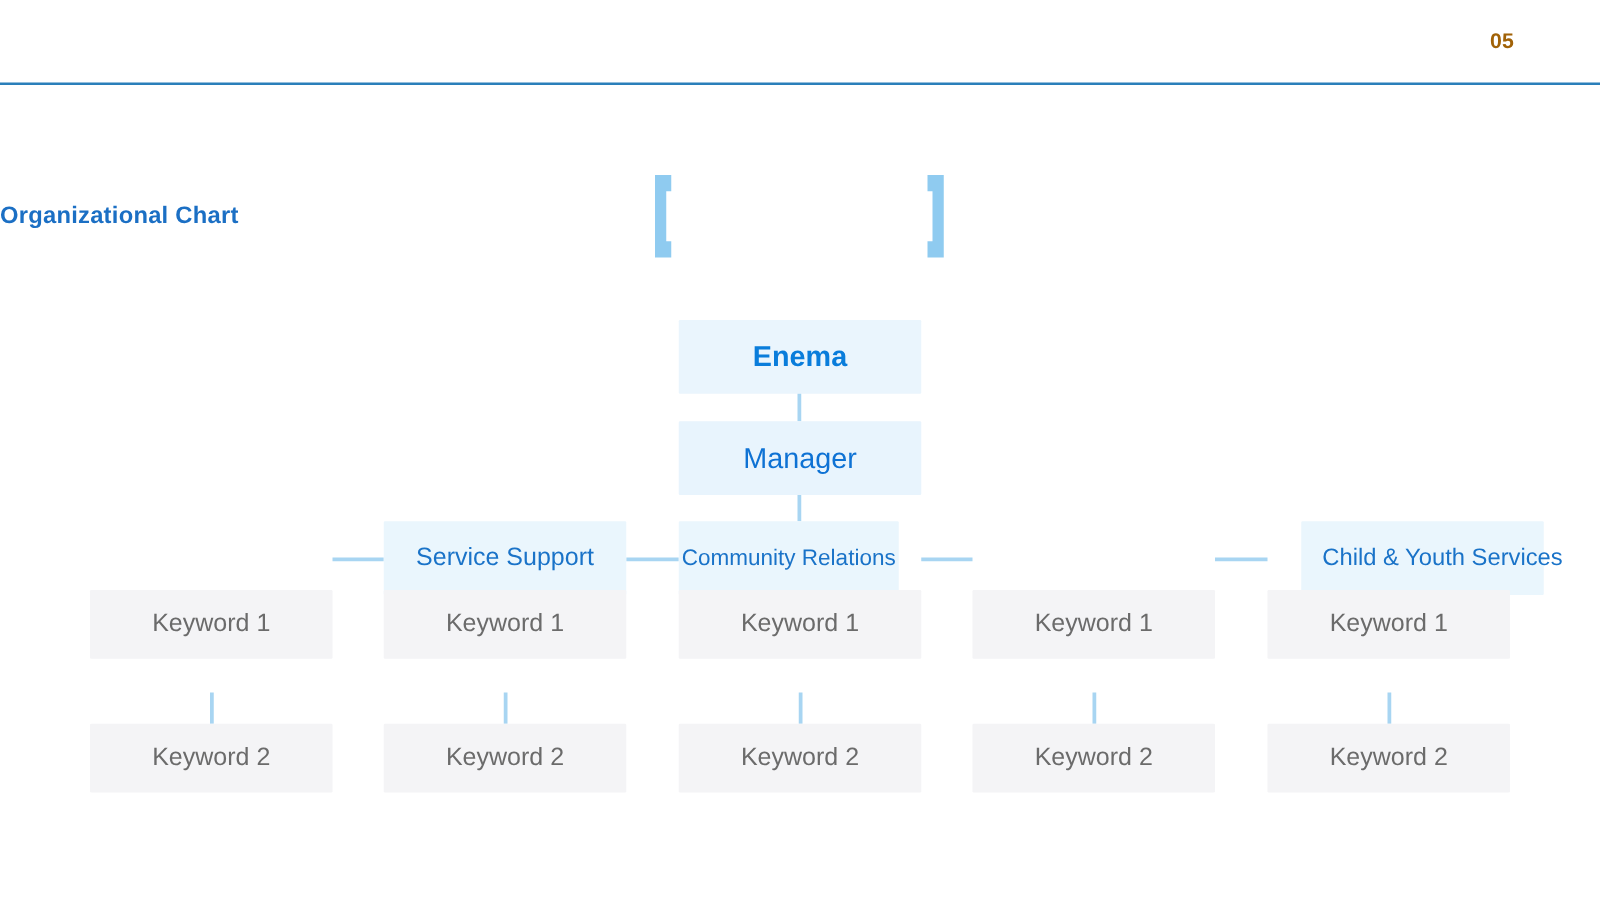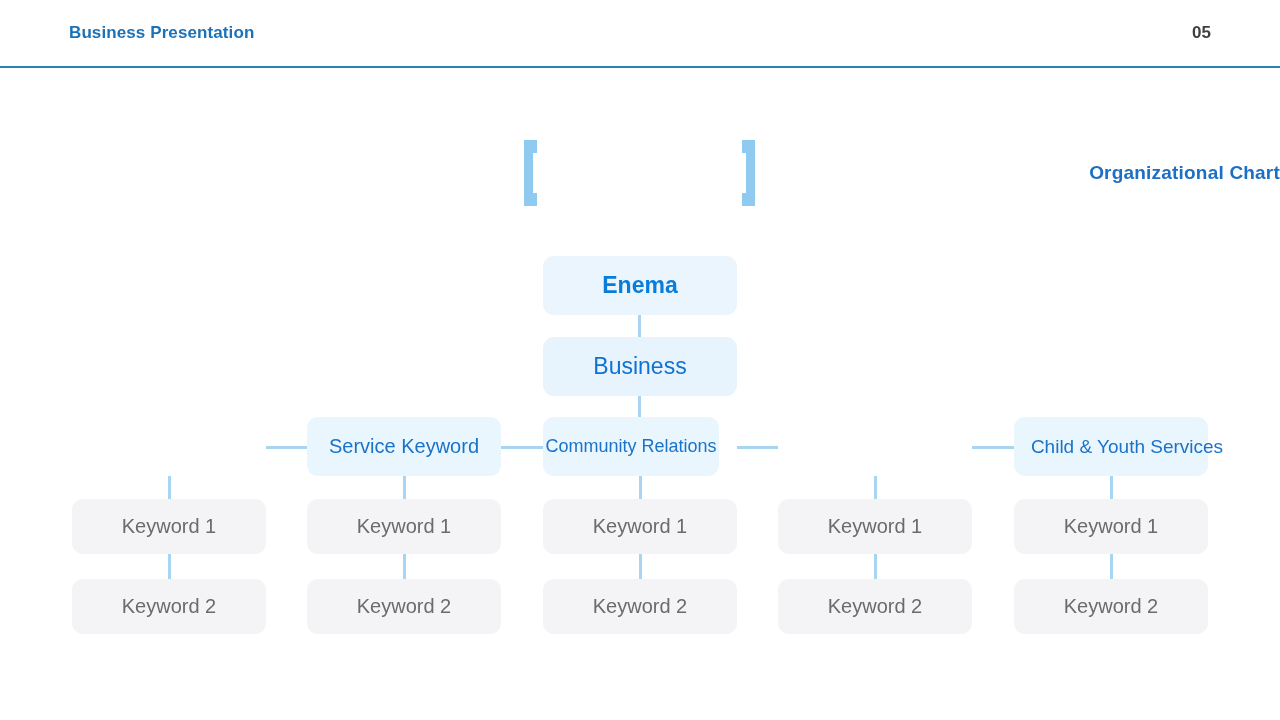--- a/index.html
+++ b/index.html
@@ -33,21 +33,21 @@
     color: #1b72b8;
     letter-spacing: 0.1px;
     white-space: nowrap;
   }
   .header-page {
     position: absolute;
     right: 69px;
     top: 23px;
     font-size: 17px;
     font-weight: bold;
-    color: #404040;
+    color: #a16207;
     white-space: nowrap;
   }
   .header-rule {
     position: absolute;
     left: 0;
     top: 66px;
     width: 1280px;
     height: 2px;
     background: #2a7fba;
   }
@@ -80,21 +80,21 @@
   .bracket-right { left: 742px; }
   .bracket-right::after { left: -5px; }
 
   .chart-title {
     position: absolute;
     left: 0;
     top: 0;
     width: 1280px;
     height: 66px;
     line-height: 66px;
-    text-align: right;
+    text-align: left;
     font-size: 19px;
     font-weight: bold;
     color: #1b6fc4;
     letter-spacing: 0.2px;
   }
 
   
   .org {
     position: absolute;
     left: 0;
@@ -102,21 +102,21 @@
     width: 1280px;
     height: 720px;
   }
 
   .node {
     position: absolute;
     box-sizing: border-box;
     display: flex;
     align-items: center;
     justify-content: center;
-    border-radius: 11px;
+    border-radius: 1px;
     white-space: nowrap;
   }
 
   
   .node-root {
     left: 543px;
     top: 256px;
     width: 194px;
     height: 59px;
     background: #eaf5fd;
@@ -145,80 +145,79 @@
   }
 
   
   .node-kw {
     height: 55px;
     background: #f4f4f6;
     color: #6b6b6b;
     font-size: 20px;
     font-weight: normal;
   }
-  .kw-row1 { top: 499px; }
+  .kw-row1 { top: 472px; }
   .kw-row2 { top: 579px; }
 
   
   .conn-v {
     position: absolute;
     width: 3px;
     background: #a8d5f2;
   }
   .conn-h {
     position: absolute;
     height: 3px;
     background: #a8d5f2;
   }
 </style>
 </head>
 <body>
 
 <div class="header">
-  <div class="header-title">Business Presentation</div>
   <div class="header-page">05</div>
   <div class="header-rule"></div>
 </div>
 
 <div class="chart-title-wrap">
   <div class="bracket bracket-left"></div>
   <div class="bracket bracket-right"></div>
   <div class="chart-title">Organizational Chart</div>
 </div>
 
 <div class="org" id="org-canvas">
 
   <div class="node node-root">Enema</div>
 
   <div class="conn-v" style="left:638px; top:315px; height:22px;"></div>
 
-  <div class="node node-sub">Business</div>
+  <div class="node node-sub">Manager</div>
 
   <div class="conn-v" style="left:638px; top:396px; height:21px;"></div>
 
 <div class="conn-h" style="left: 266px; top: 445.5px; width: 41px;"></div>
     <div class="conn-v" style="left: 167.5px; top: 476px; height: 23px;"></div>
     <div class="node node-kw kw-row1" style="left: 72px; width: 194px;">Keyword 1</div>
     <div class="conn-v" style="left: 167.5px; top: 554px; height: 25px;"></div>
     <div class="node node-kw kw-row2" style="left: 72px; width: 194px;">Keyword 2</div>
     <div class="conn-h" style="left: 501px; top: 445.5px; width: 42px;"></div>
-    <div class="node node-dept" style="left: 307px; width: 194px; font-size: 20px;">Service Keyword</div>
+    <div class="node node-dept" style="left: 307px; width: 194px; font-size: 20px;">Service Support</div>
     <div class="conn-v" style="left: 402.5px; top: 476px; height: 23px;"></div>
     <div class="node node-kw kw-row1" style="left: 307px; width: 194px;">Keyword 1</div>
     <div class="conn-v" style="left: 402.5px; top: 554px; height: 25px;"></div>
     <div class="node node-kw kw-row2" style="left: 307px; width: 194px;">Keyword 2</div>
     <div class="conn-h" style="left: 737px; top: 445.5px; width: 41px;"></div>
     <div class="node node-dept" style="left: 543px; width: 176px; font-size: 18px;">Community Relations</div>
     <div class="conn-v" style="left: 638.5px; top: 476px; height: 23px;"></div>
     <div class="node node-kw kw-row1" style="left: 543px; width: 194px;">Keyword 1</div>
     <div class="conn-v" style="left: 638.5px; top: 554px; height: 25px;"></div>
     <div class="node node-kw kw-row2" style="left: 543px; width: 194px;">Keyword 2</div>
     <div class="conn-h" style="left: 972px; top: 445.5px; width: 42px;"></div>
     <div class="conn-v" style="left: 873.5px; top: 476px; height: 23px;"></div>
     <div class="node node-kw kw-row1" style="left: 778px; width: 194px;">Keyword 1</div>
     <div class="conn-v" style="left: 873.5px; top: 554px; height: 25px;"></div>
     <div class="node node-kw kw-row2" style="left: 778px; width: 194px;">Keyword 2</div>
-    <div class="node node-dept" style="left: 1014px; width: 194px; font-size: 19px; padding-left: 32px;">Child &amp; Youth Services</div>
+    <div class="node node-dept" style="left: 1041px; width: 194px; font-size: 19px; padding-left: 32px;">Child &amp; Youth Services</div>
     <div class="conn-v" style="left: 1109.5px; top: 476px; height: 23px;"></div>
     <div class="node node-kw kw-row1" style="left: 1014px; width: 194px;">Keyword 1</div>
     <div class="conn-v" style="left: 1109.5px; top: 554px; height: 25px;"></div>
     <div class="node node-kw kw-row2" style="left: 1014px; width: 194px;">Keyword 2</div>
   </div>
 
 </body></html>

